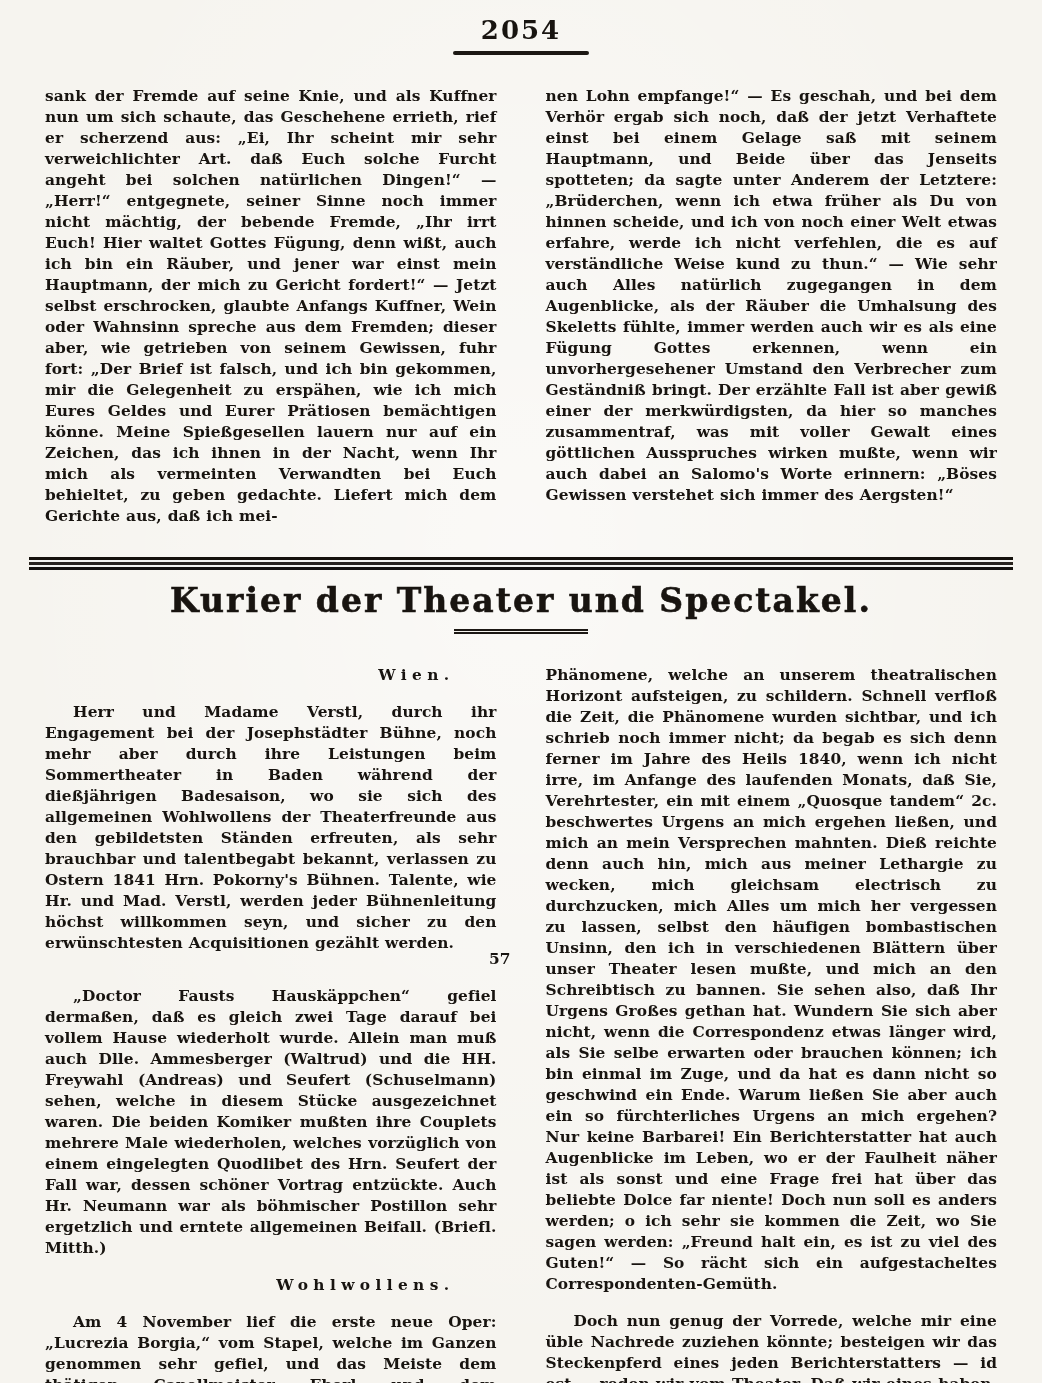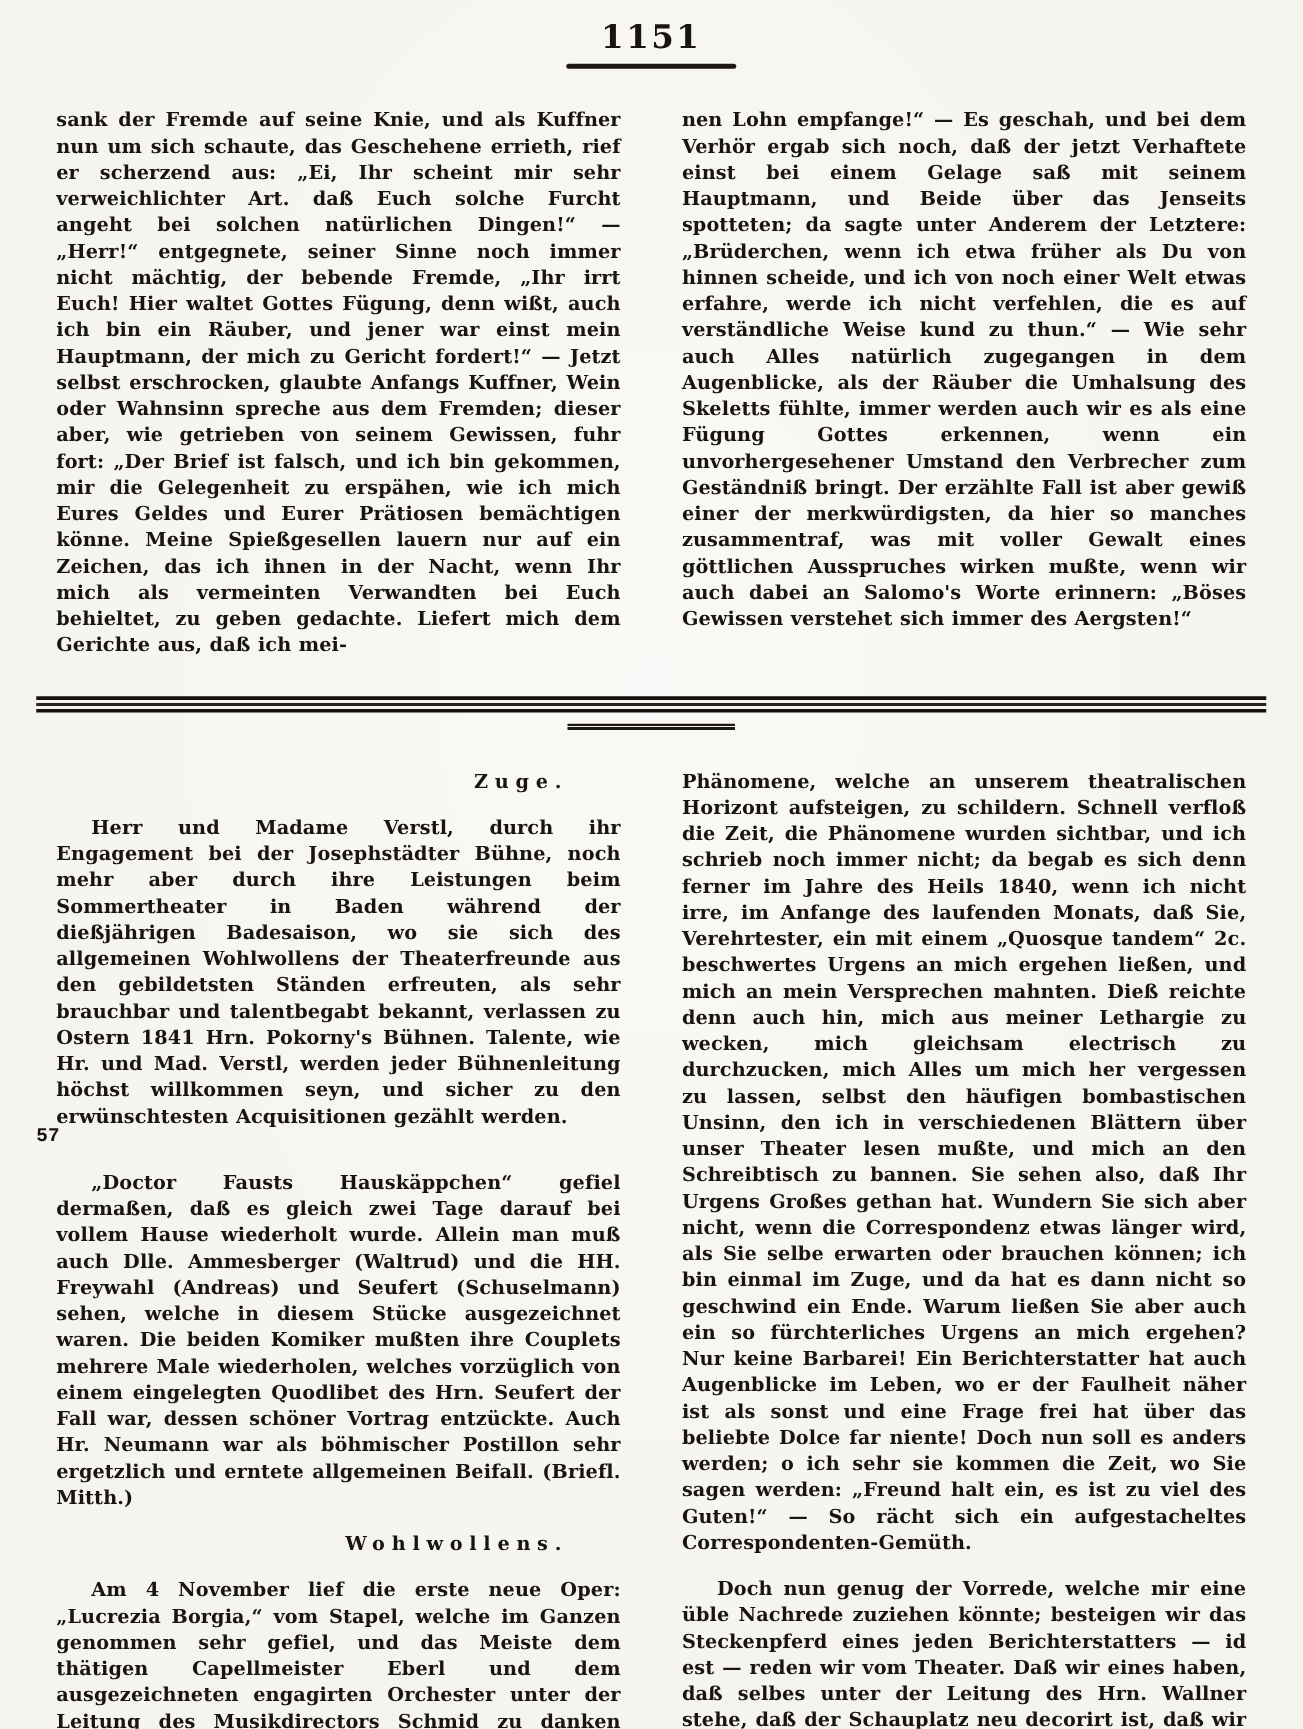--- a/index.html
+++ b/index.html
@@ -75,51 +75,52 @@
   }
   
   .dateline{
     font-weight:bold;
     letter-spacing:.35em;
     text-align:right;
     padding-right:42px;
     text-indent:0;
   }
   .sig{
+    text-align:right;
     margin-top:-21px;
     font-weight:700;
     padding-right:2px;
-    font-family:Liberation Mono, monospace;
   }
 </style>
 </head>
 <body>
 
 <div class="sheet">
 
-  <div class="page-number">1151</div>
+  <div class="page-number">2054</div>
   <div class="pn-rule"></div>
 
   <div class="columns">
     <div class="col">
       <p class="cont">sank der Fremde auf seine Knie, und als Kuffner nun um sich schaute, das Geschehene errieth, rief er scherzend aus: „Ei, Ihr scheint mir sehr verweichlichter Art. daß Euch solche Furcht angeht bei solchen natürlichen Dingen!“ — „Herr!“ entgegnete, seiner Sinne noch immer nicht mächtig, der bebende Fremde, „Ihr irrt Euch! Hier waltet Gottes Fügung, denn wißt, auch ich bin ein Räuber, und jener war einst mein Hauptmann, der mich zu Gericht fordert!“ — Jetzt selbst erschrocken, glaubte Anfangs Kuffner, Wein oder Wahnsinn spreche aus dem Fremden; dieser aber, wie getrieben von seinem Gewissen, fuhr fort: „Der Brief ist falsch, und ich bin gekommen, mir die Gelegenheit zu erspähen, wie ich mich Eures Geldes und Eurer Prätiosen bemächtigen könne. Meine Spießgesellen lauern nur auf ein Zeichen, das ich ihnen in der Nacht, wenn Ihr mich als vermeinten Verwandten bei Euch behieltet, zu geben gedachte. Liefert mich dem Gerichte aus, daß ich mei-</p>
     </div>
     <div class="col">
       <p class="cont">nen Lohn empfange!“ — Es geschah, und bei dem Verhör ergab sich noch, daß der jetzt Verhaftete einst bei einem Gelage saß mit seinem Hauptmann, und Beide über das Jenseits spotteten; da sagte unter Anderem der Letztere: „Brüderchen, wenn ich etwa früher als Du von hinnen scheide, und ich von noch einer Welt etwas erfahre, werde ich nicht verfehlen, die es auf verständliche Weise kund zu thun.“ — Wie sehr auch Alles natürlich zugegangen in dem Augenblicke, als der Räuber die Umhalsung des Skeletts fühlte, immer werden auch wir es als eine Fügung Gottes erkennen, wenn ein unvorhergesehener Umstand den Verbrecher zum Geständniß bringt. Der erzählte Fall ist aber gewiß einer der merkwürdigsten, da hier so manches zusammentraf, was mit voller Gewalt eines göttlichen Ausspruches wirken mußte, wenn wir auch dabei an Salomo's Worte erinnern: „Böses Gewissen verstehet sich immer des Aergsten!“</p>
     </div>
   </div>
 
   <div class="divider"></div>
 
+  <div class="masthead">Kurier der Theater und Spectakel.</div>
   <div class="mh-rule"></div>
 
   <div class="columns">
 
     <div class="col">
-      <p class="dateline">Zuge.</p>
+      <p class="dateline">Wien.</p>
       <p class="ind">Herr und Madame Verstl, durch ihr Engagement bei der Josephstädter Bühne, noch mehr aber durch ihre Leistungen beim Sommertheater in Baden während der dießjährigen Badesaison, wo sie sich des allgemeinen Wohlwollens der Theaterfreunde aus den gebildetsten Ständen erfreuten, als sehr brauchbar und talentbegabt bekannt, verlassen zu Ostern 1841 Hrn. Pokorny's Bühnen. Talente, wie Hr. und Mad. Verstl, werden jeder Bühnenleitung höchst willkommen seyn, und sicher zu den erwünschtesten Acquisitionen gezählt werden.</p>
       <div class="sig">57</div>
 
       <p class="ind">„Doctor Fausts Hauskäppchen“ gefiel dermaßen, daß es gleich zwei Tage darauf bei vollem Hause wiederholt wurde. Allein man muß auch Dlle. Ammesberger (Waltrud) und die HH. Freywahl (Andreas) und Seufert (Schuselmann) sehen, welche in diesem Stücke ausgezeichnet waren. Die beiden Komiker mußten ihre Couplets mehrere Male wiederholen, welches vorzüglich von einem eingelegten Quodlibet des Hrn. Seufert der Fall war, dessen schöner Vortrag entzückte. Auch Hr. Neumann war als böhmischer Postillon sehr ergetzlich und erntete allgemeinen Beifall. (Briefl. Mitth.)</p>
 
       <p class="dateline">Wohlwollens.</p>
       <p class="ind">Am 4 November lief die erste neue Oper: „Lucrezia Borgia,“ vom Stapel, welche im Ganzen genommen sehr gefiel, und das Meiste dem thätigen Capellmeister Eberl und dem ausgezeichneten engagirten Orchester unter der Leitung des Musikdirectors Schmid zu danken hatte. Furore macht unser Schauspiel und Localposse; denn wir haben Mitglieder, die auf jeder Bühne ihren Platz mit Ehren behaupten würden. Was die Localposse anbelangt, so haben wir an Dlle. Uebersetzer eine Localsängerinn, die wir bei jeder Posse mit Vergnügen sehen. Wir leiden nur an einem tüchtigen Helden, indem Hr. Keller nach seiner ersten Vorstellung schon Fiasco machte, und unser wackerer Braunmüller einstweilen diesem Fache vorstehen muß. (Briefl. Mitth.)</p>
 
     </div>
 

